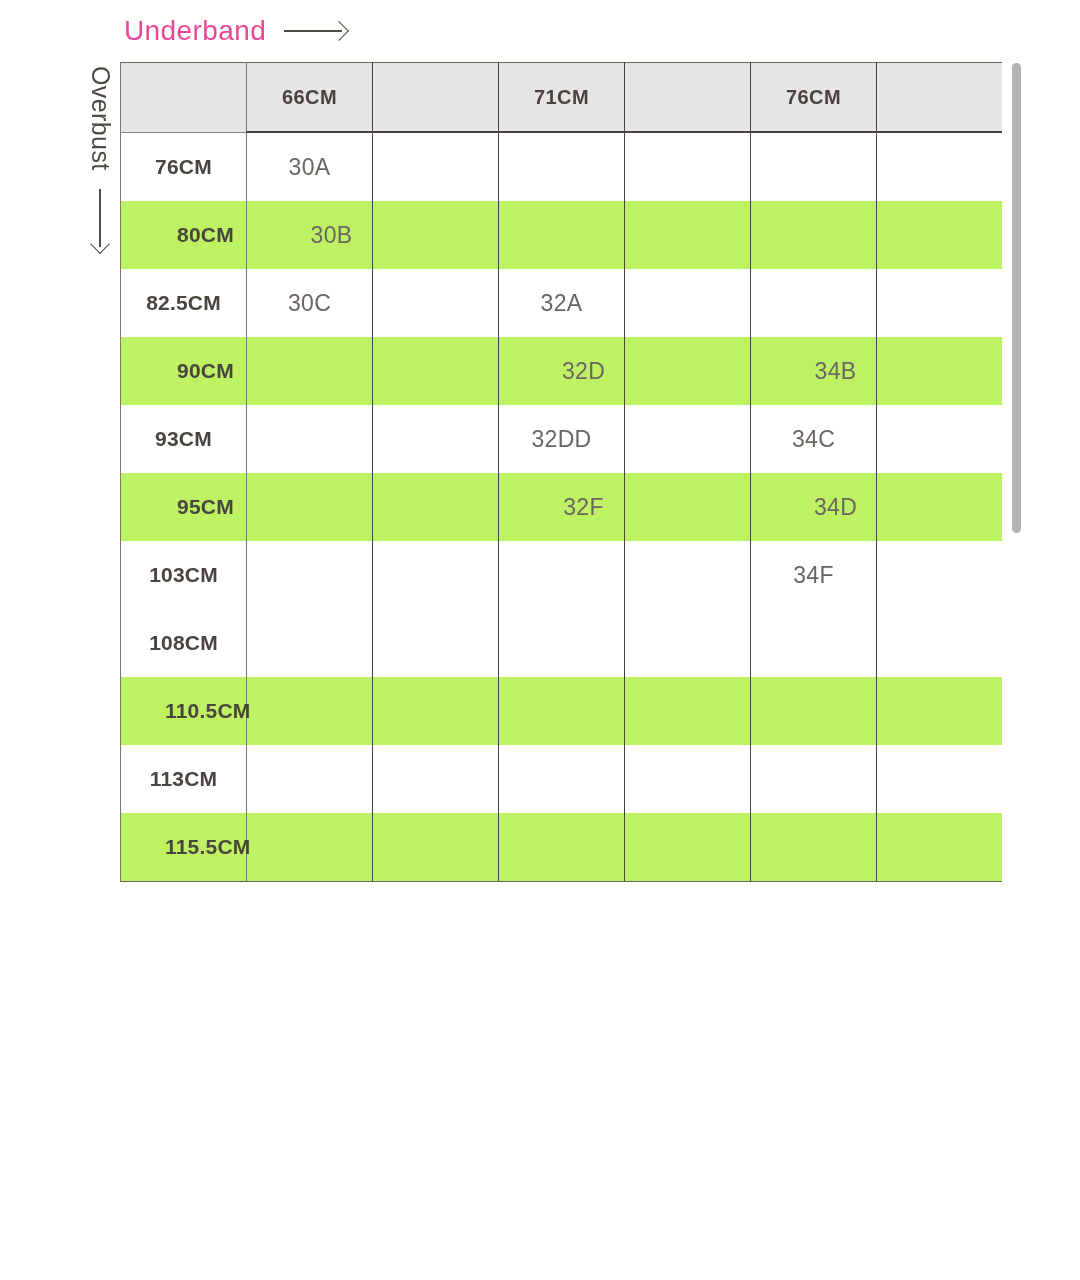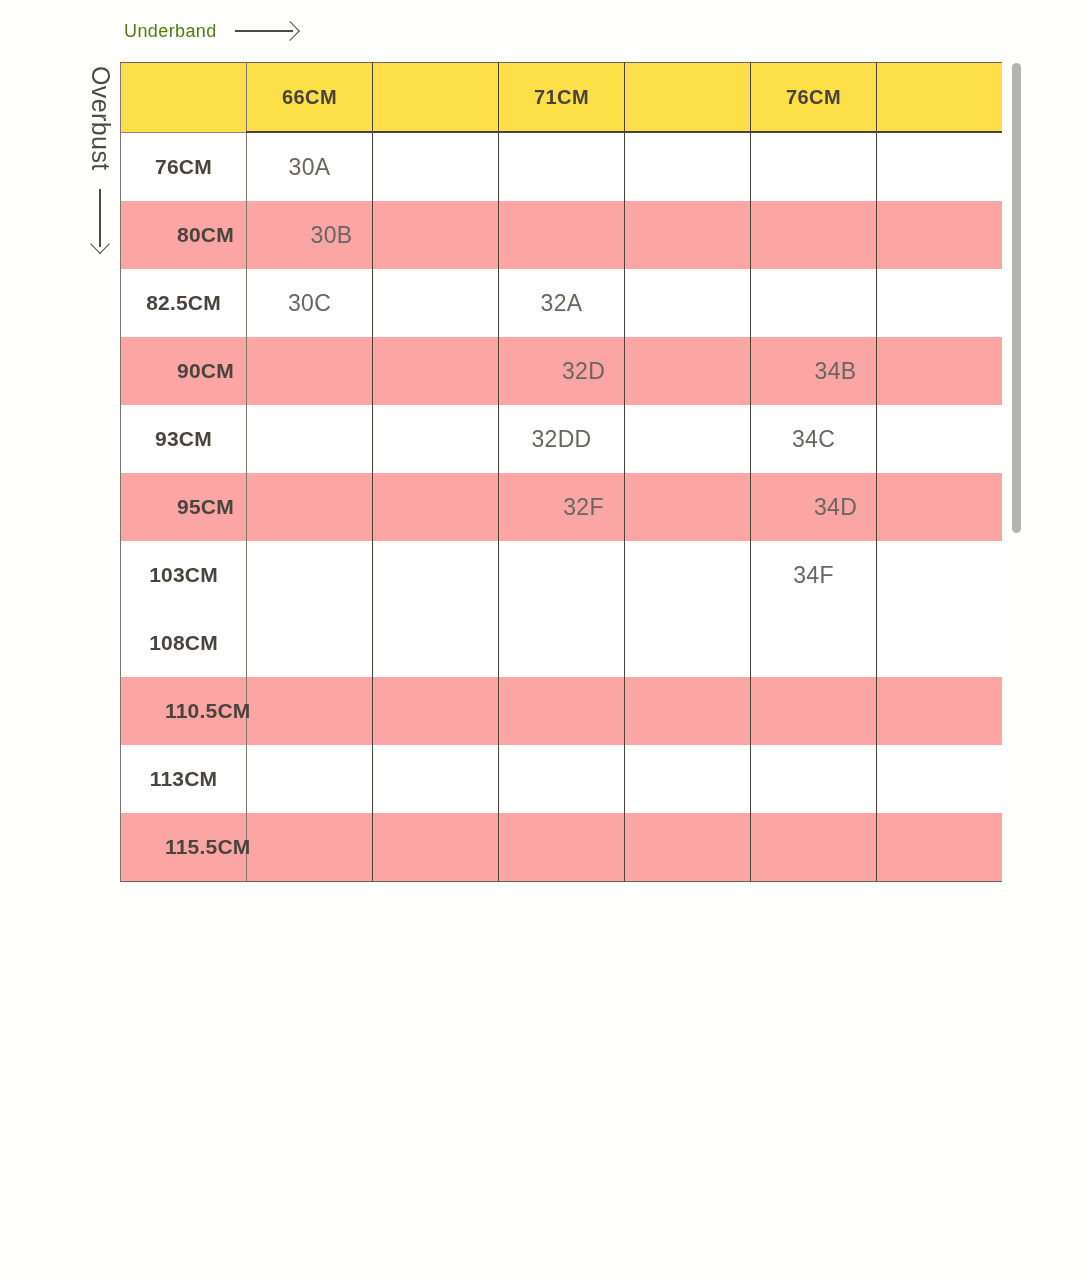--- a/index.html
+++ b/index.html
@@ -20,22 +20,22 @@
   #underband-axis {
     position: absolute;
     left: 124px;
     top: 12px;
     display: flex;
     align-items: center;
     gap: 18px;
     height: 38px;
   }
   #underband-axis .axis-text {
-    font-size: 18px;
-    color: #4d7c0f;
+    font-size: 28px;
+    color: #ec4899;
     letter-spacing: 0.4px;
     font-family: "Liberation Sans", sans-serif;
   }
   .arrow-right {
     position: relative;
     width: 62px;
     height: 16px;
   }
   .arrow-right .shaft {
     position: absolute;
@@ -135,38 +135,38 @@
     border-right: 1.4px solid #7d7770;
   }
   thead th {
     height: 72px;
     font-size: 20px;
     font-weight: bold;
     color: #4a433d;
     letter-spacing: 0.4px;
     border-top: 1.5px solid #6a645e;
     border-bottom: 2.2px solid #4a433d;
-    background: #fde047;
+    background: #e5e5e5;
   }
   thead th.corner {
     border-bottom: 1.2px solid #8b857e;
   }
   tbody td {
     font-size: 23px;
     color: #6b6560;
     letter-spacing: 0.3px;
   }
   tbody td.rowlabel {
     font-size: 21px;
     font-weight: bold;
     color: #4a443e;
     letter-spacing: 0.2px;
   }
   tbody tr.odd  td { background: #ffffff; }
-  tbody tr.even td { background: #fca5a5; padding-left: 44px; }
+  tbody tr.even td { background: #bef264; padding-left: 44px; }
   tbody tr:last-child td { border-bottom: 1.5px solid #6a645e; }
 
   
   #page-scrollbar {
     position: absolute;
     left: 1012px;
     top: 60px;
     width: 9px;
     height: 1180px;
   }

